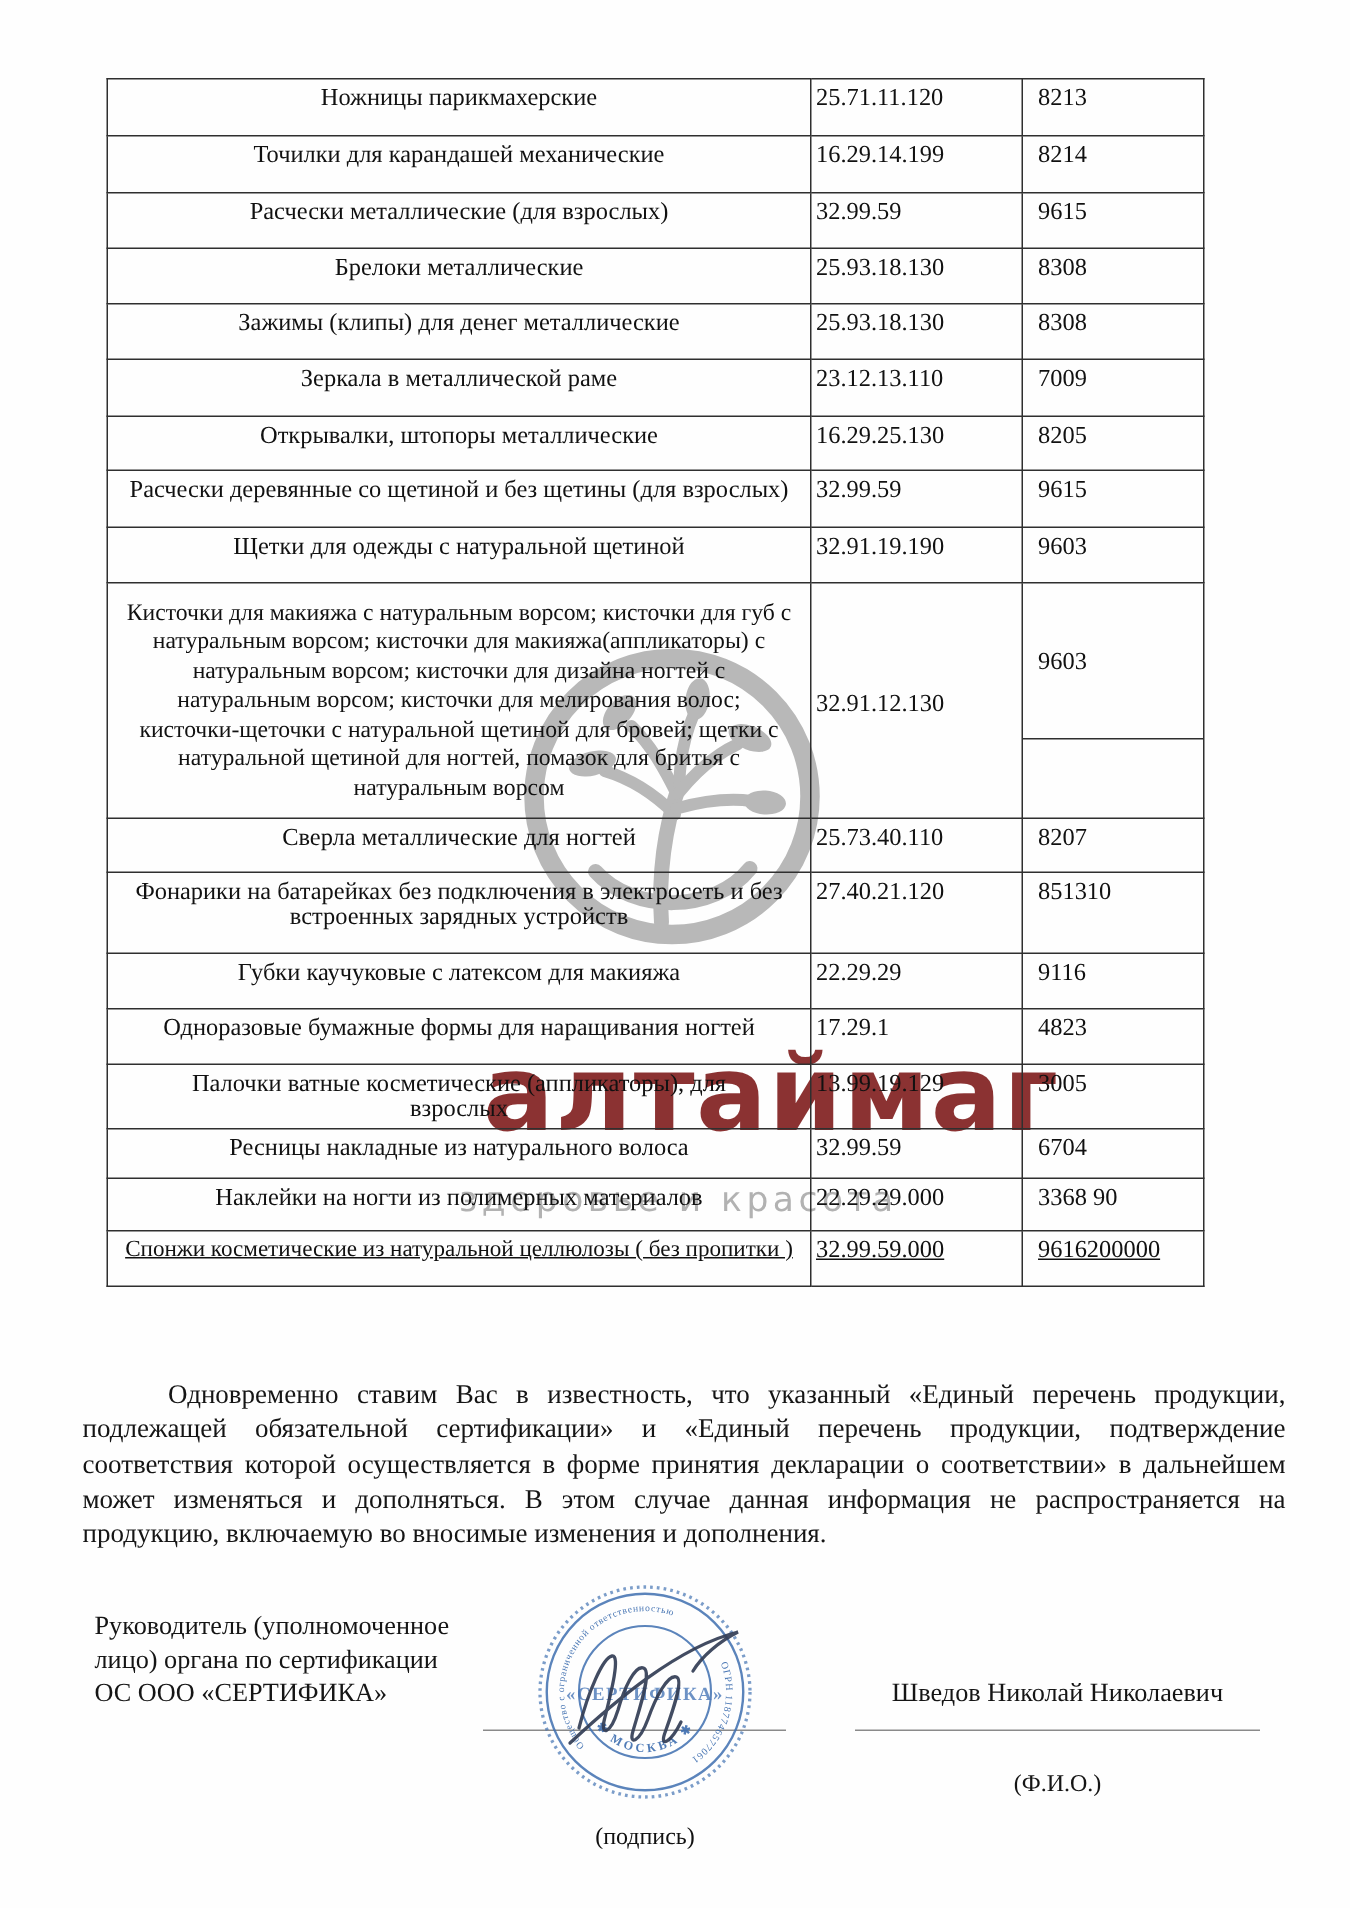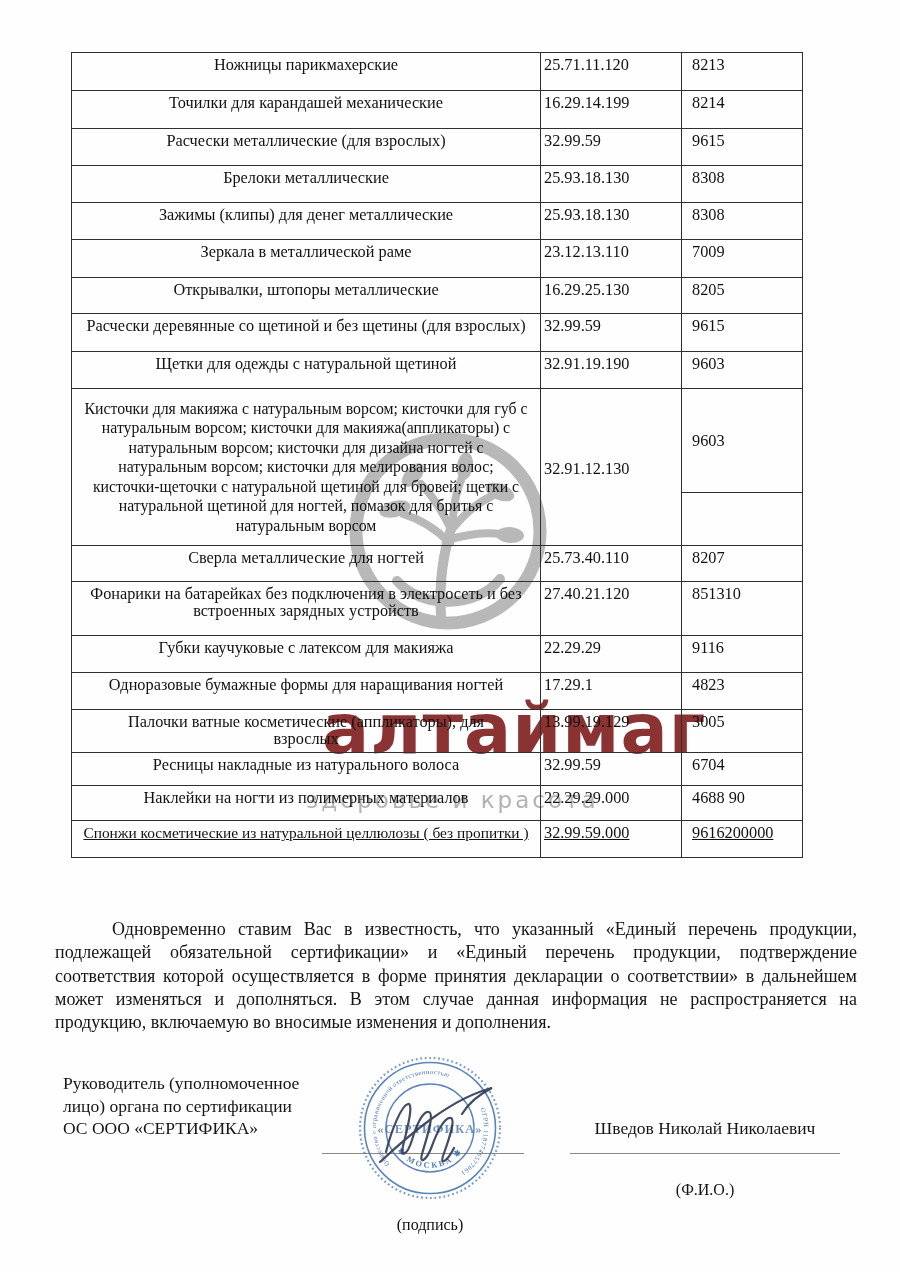--- a/index.html
+++ b/index.html
@@ -170,21 +170,21 @@
           <td class="c-tnved">3005</td>
         </tr>
         <tr style="height: 33px;">
           <td class="c-name">Ресницы накладные из натурального волоса</td>
           <td class="c-code">32.99.59</td>
           <td class="c-tnved">6704</td>
         </tr>
         <tr style="height: 35px;">
           <td class="c-name">Наклейки на ногти из полимерных материалов</td>
           <td class="c-code">22.29.29.000</td>
-          <td class="c-tnved">4688 90</td>
+          <td class="c-tnved">3368 90</td>
         </tr>
         <tr class="tight" style="height: 37px; text-decoration: underline;">
           <td class="c-name">Спонжи косметические из натуральной целлюлозы ( без пропитки )</td>
           <td class="c-code">32.99.59.000</td>
           <td class="c-tnved">9616200000</td>
         </tr>
       </tbody>
   </table>
 
   <p class="notice">Одновременно ставим Вас в известность, что указанный «Единый перечень продукции, подлежащей обязательной сертификации» и «Единый перечень продукции, подтверждение соответствия которой осуществляется в форме принятия декларации о соответствии» в дальнейшем может изменяться и дополняться. В этом случае данная информация не распространяется на продукцию, включаемую во вносимые изменения и дополнения.</p>

